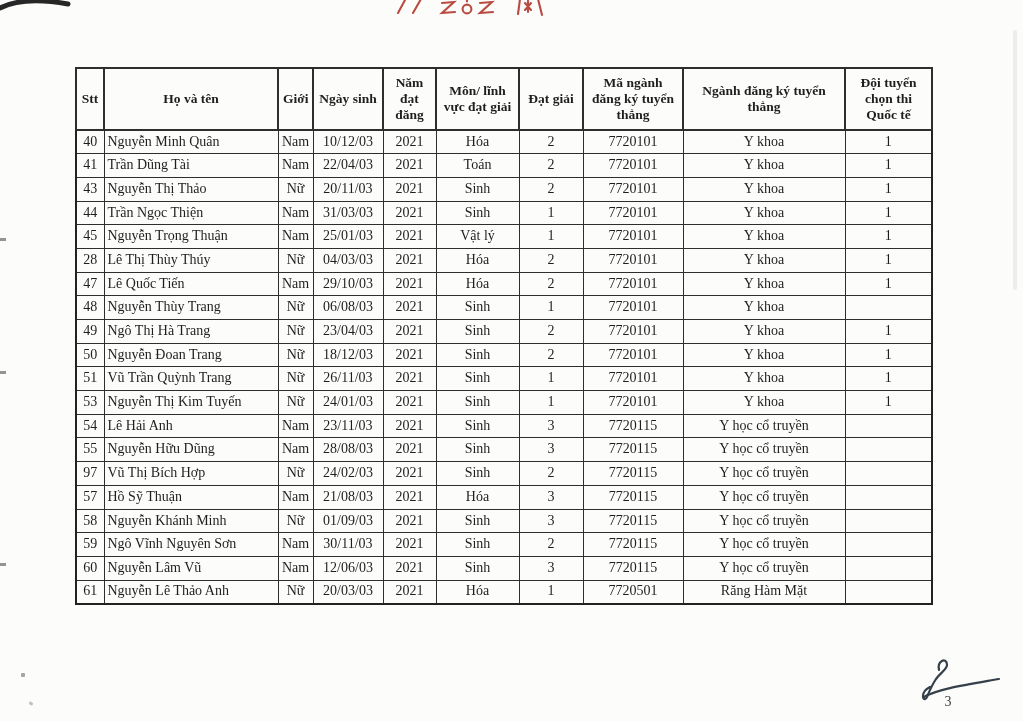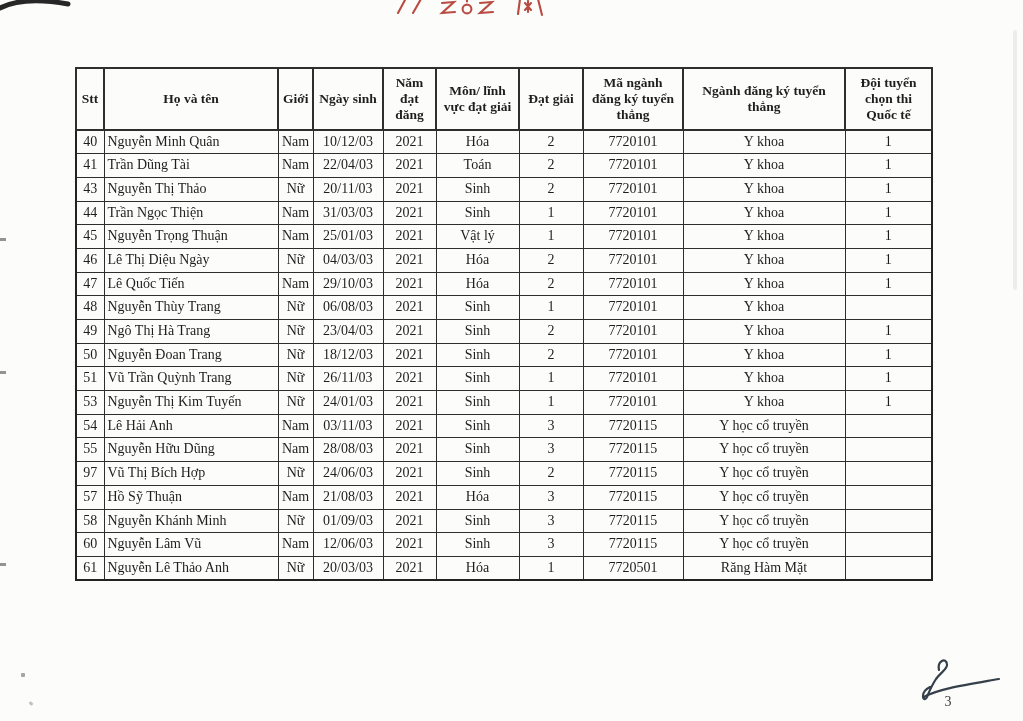--- a/index.html
+++ b/index.html
@@ -161,22 +161,22 @@
           <td>Nam</td>
           <td>25/01/03</td>
           <td>2021</td>
           <td>Vật lý</td>
           <td>1</td>
           <td>7720101</td>
           <td>Y khoa</td>
           <td>1</td>
         </tr>
         <tr>
-          <td>46</td>
-          <td class="left">Lê Thị Diệu Ngày</td>
+          <td>28</td>
+          <td class="left">Lê Thị Thùy Thúy</td>
           <td>Nữ</td>
           <td>04/03/03</td>
           <td>2021</td>
           <td>Hóa</td>
           <td>2</td>
           <td>7720101</td>
           <td>Y khoa</td>
           <td>1</td>
         </tr>
         <tr>
@@ -248,21 +248,21 @@
           <td>Sinh</td>
           <td>1</td>
           <td>7720101</td>
           <td>Y khoa</td>
           <td>1</td>
         </tr>
         <tr>
           <td>54</td>
           <td class="left">Lê Hải Anh</td>
           <td>Nam</td>
-          <td>03/11/03</td>
+          <td>23/11/03</td>
           <td>2021</td>
           <td>Sinh</td>
           <td>3</td>
           <td>7720115</td>
           <td>Y học cổ truyền</td>
           <td></td>
         </tr>
         <tr>
           <td>55</td>
           <td class="left">Nguyễn Hữu Dũng</td>
@@ -272,21 +272,21 @@
           <td>Sinh</td>
           <td>3</td>
           <td>7720115</td>
           <td>Y học cổ truyền</td>
           <td></td>
         </tr>
         <tr>
           <td>97</td>
           <td class="left">Vũ Thị Bích Hợp</td>
           <td>Nữ</td>
-          <td>24/06/03</td>
+          <td>24/02/03</td>
           <td>2021</td>
           <td>Sinh</td>
           <td>2</td>
           <td>7720115</td>
           <td>Y học cổ truyền</td>
           <td></td>
         </tr>
         <tr>
           <td>57</td>
           <td class="left">Hồ Sỹ Thuận</td>
@@ -300,20 +300,32 @@
           <td></td>
         </tr>
         <tr>
           <td>58</td>
           <td class="left">Nguyễn Khánh Minh</td>
           <td>Nữ</td>
           <td>01/09/03</td>
           <td>2021</td>
           <td>Sinh</td>
           <td>3</td>
+          <td>7720115</td>
+          <td>Y học cổ truyền</td>
+          <td></td>
+        </tr>
+        <tr>
+          <td>59</td>
+          <td class="left">Ngô Vĩnh Nguyên Sơn</td>
+          <td>Nam</td>
+          <td>30/11/03</td>
+          <td>2021</td>
+          <td>Sinh</td>
+          <td>2</td>
           <td>7720115</td>
           <td>Y học cổ truyền</td>
           <td></td>
         </tr>
         <tr>
           <td>60</td>
           <td class="left">Nguyễn Lâm Vũ</td>
           <td>Nam</td>
           <td>12/06/03</td>
           <td>2021</td>

